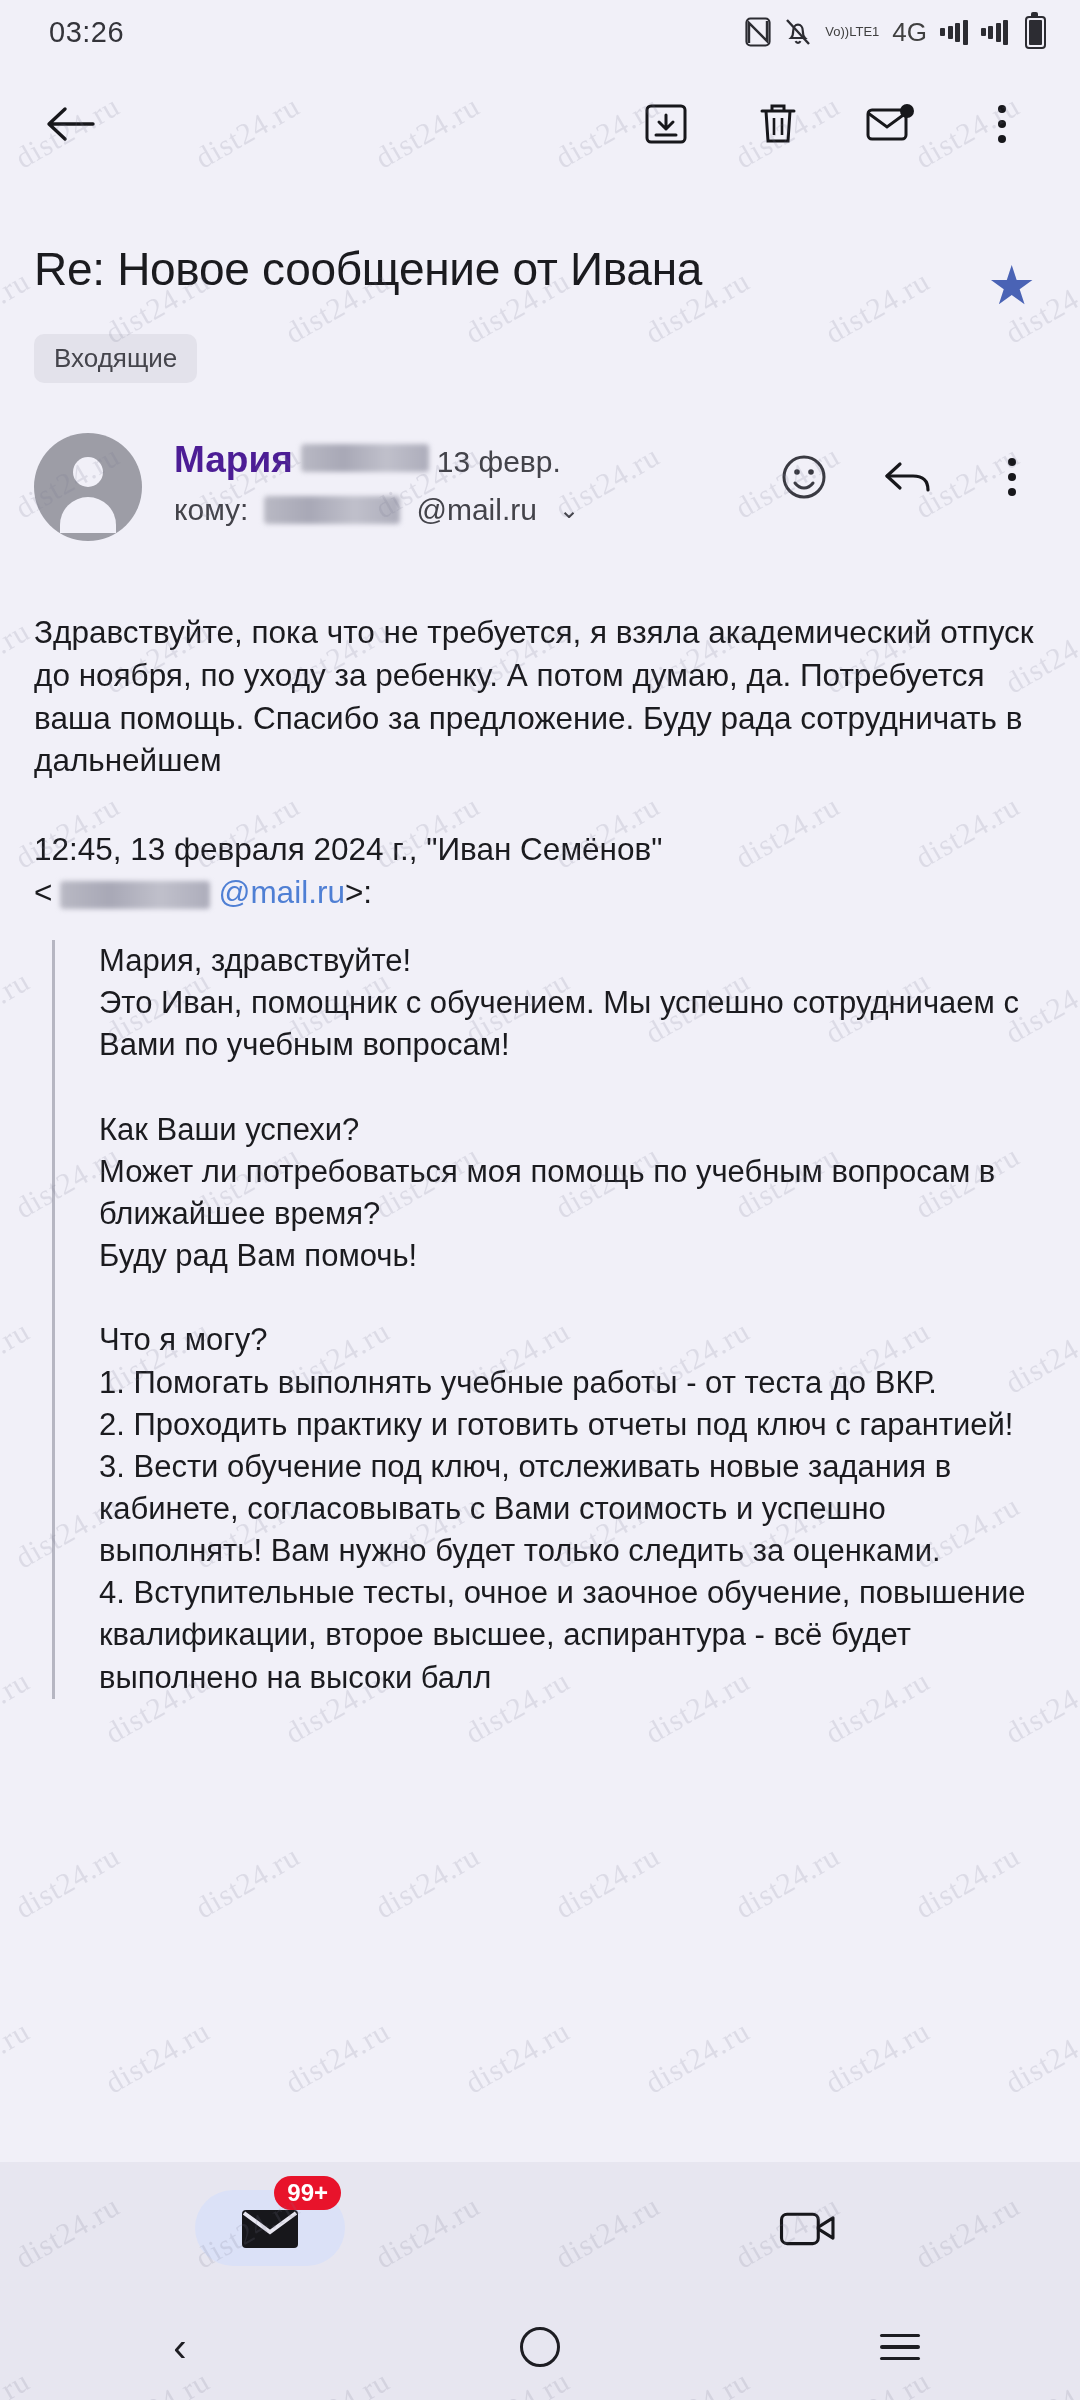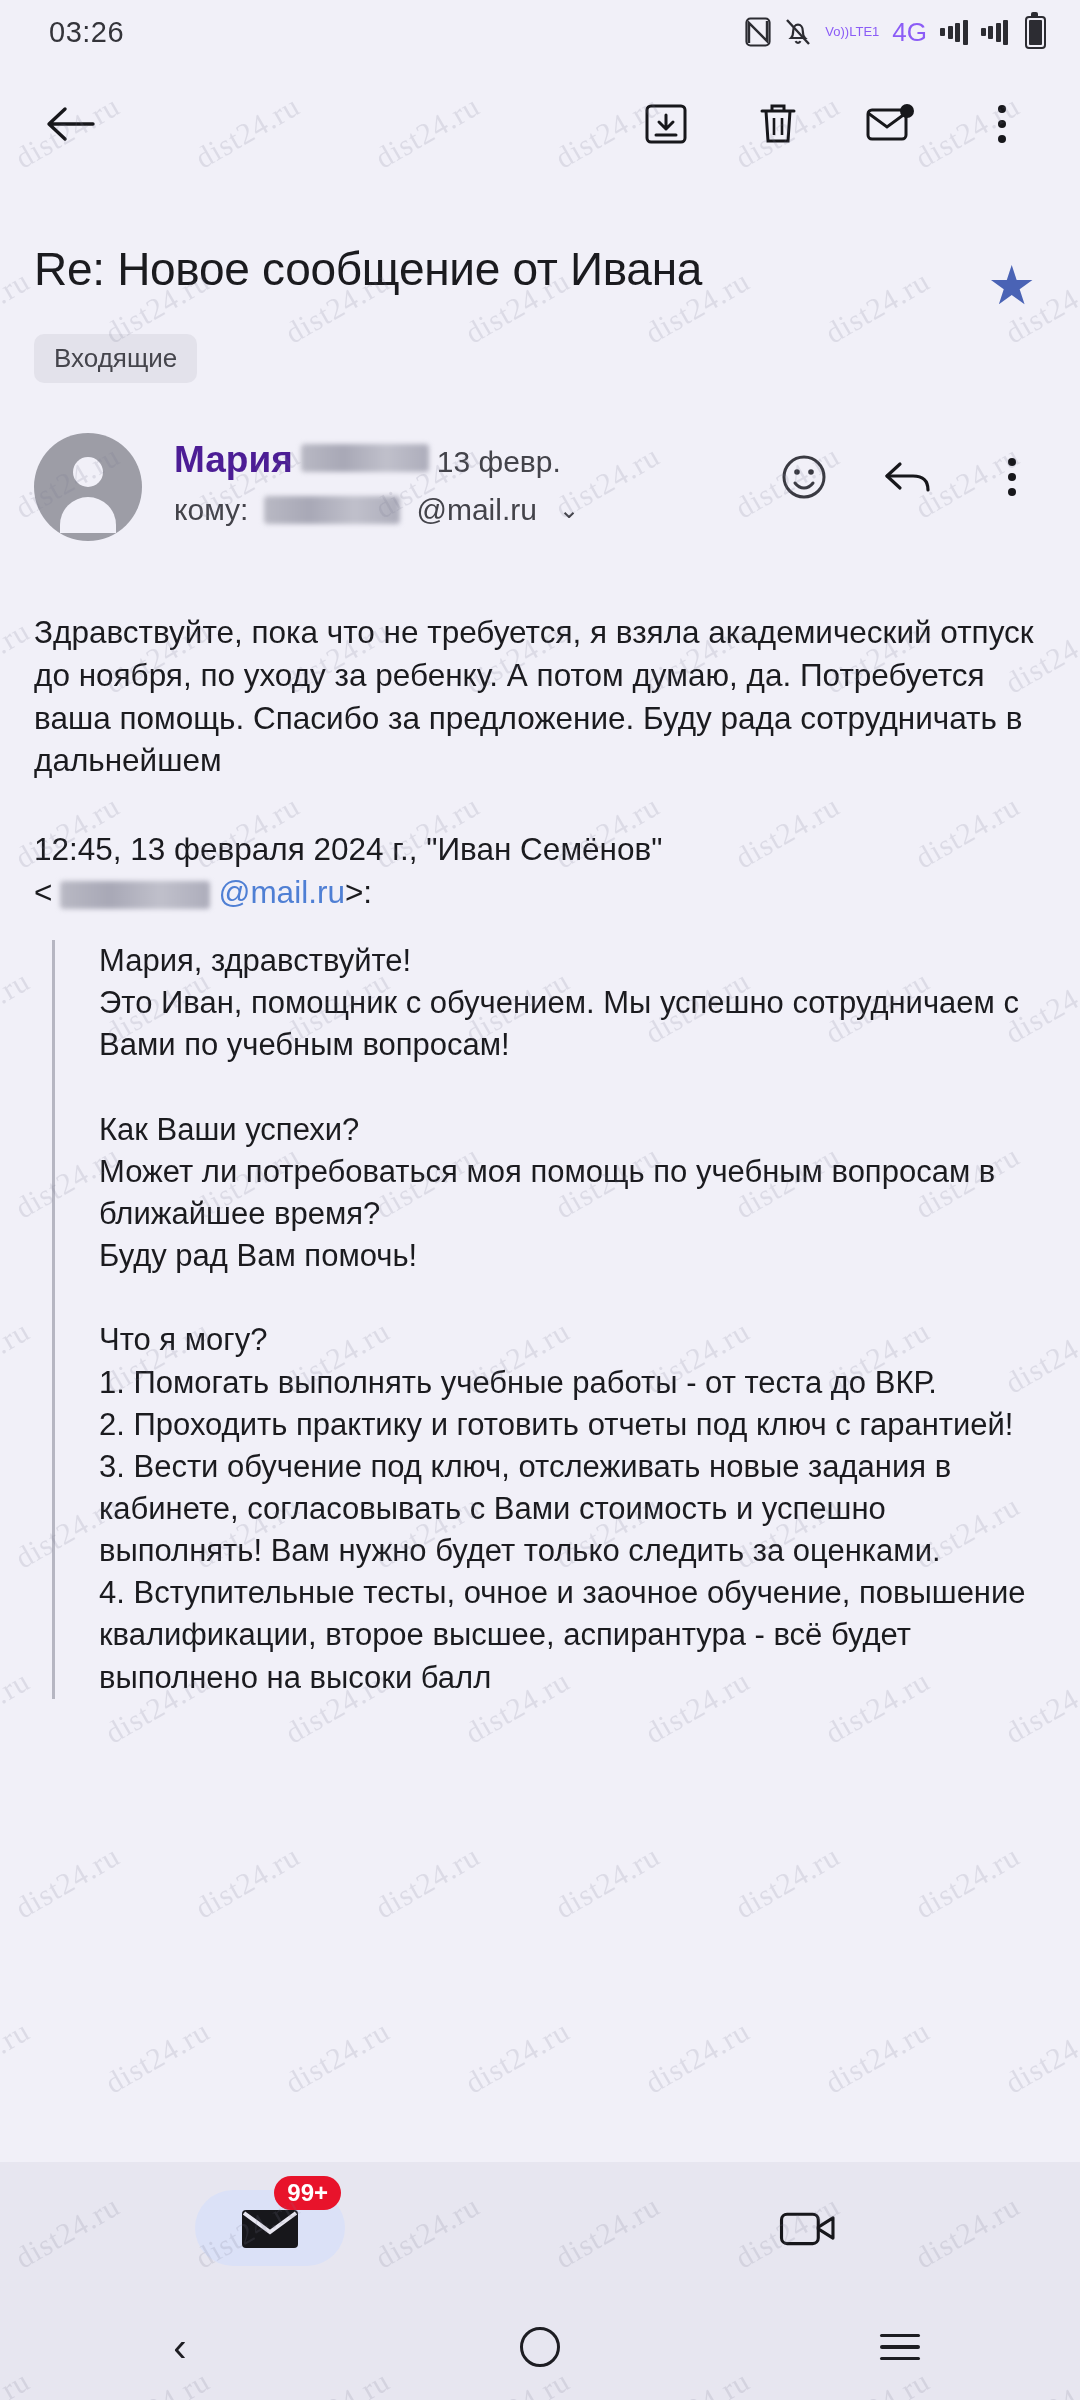--- a/index.html
+++ b/index.html
@@ -53,21 +53,21 @@
   }
   .status-right {
     display: flex;
     align-items: center;
     gap: 13px;
   }
   .status-right .si {
     display: inline-flex;
     align-items: center;
     justify-content: center;
-    color: #8b5cf6;
+    color: #404040;
     text-align: right;
   }
   .volte {
     font-size: 13px;
     line-height: 1.02;
     text-align: center;
     font-family: "Liberation Sans", sans-serif;
   }
   .sig {
     display: inline-flex;

